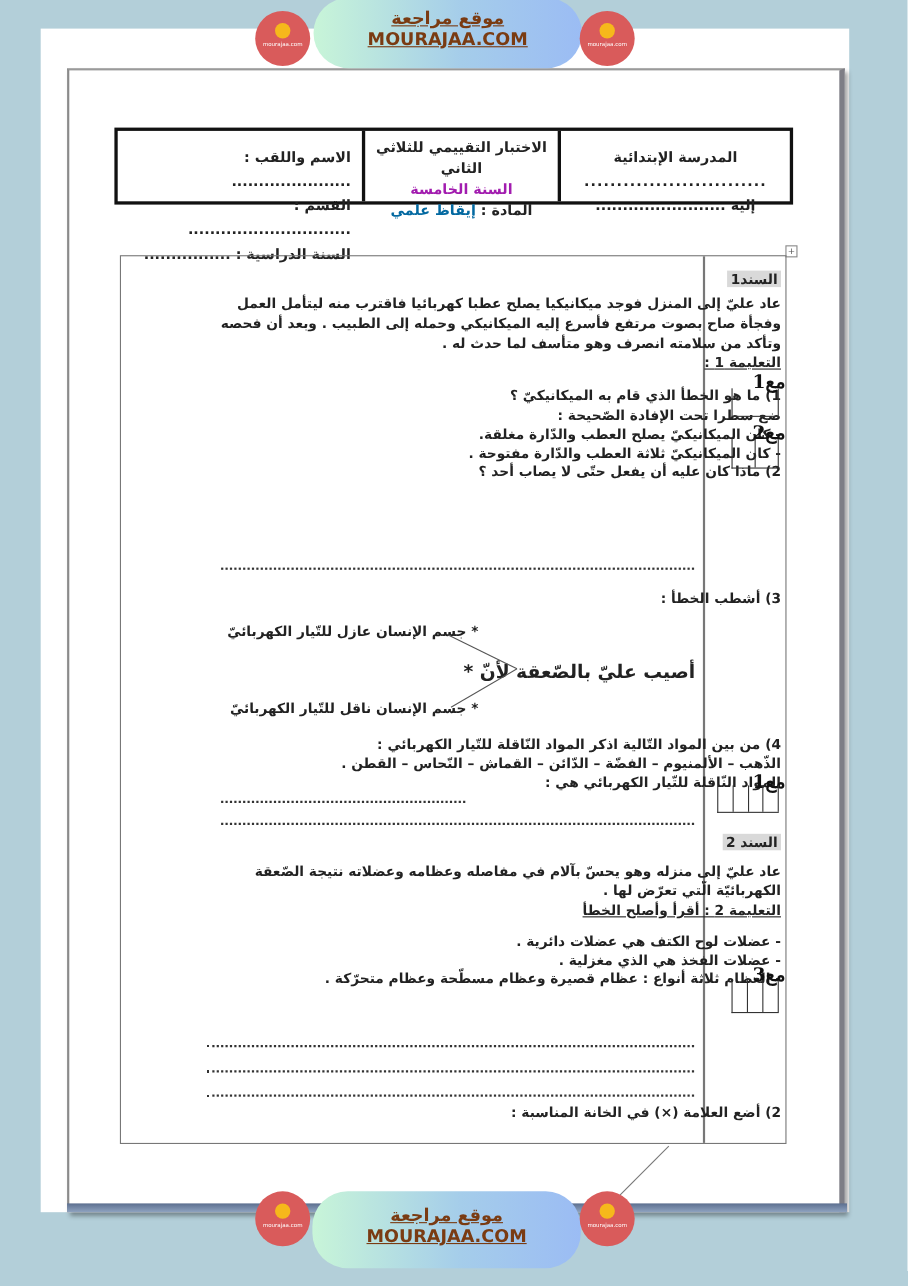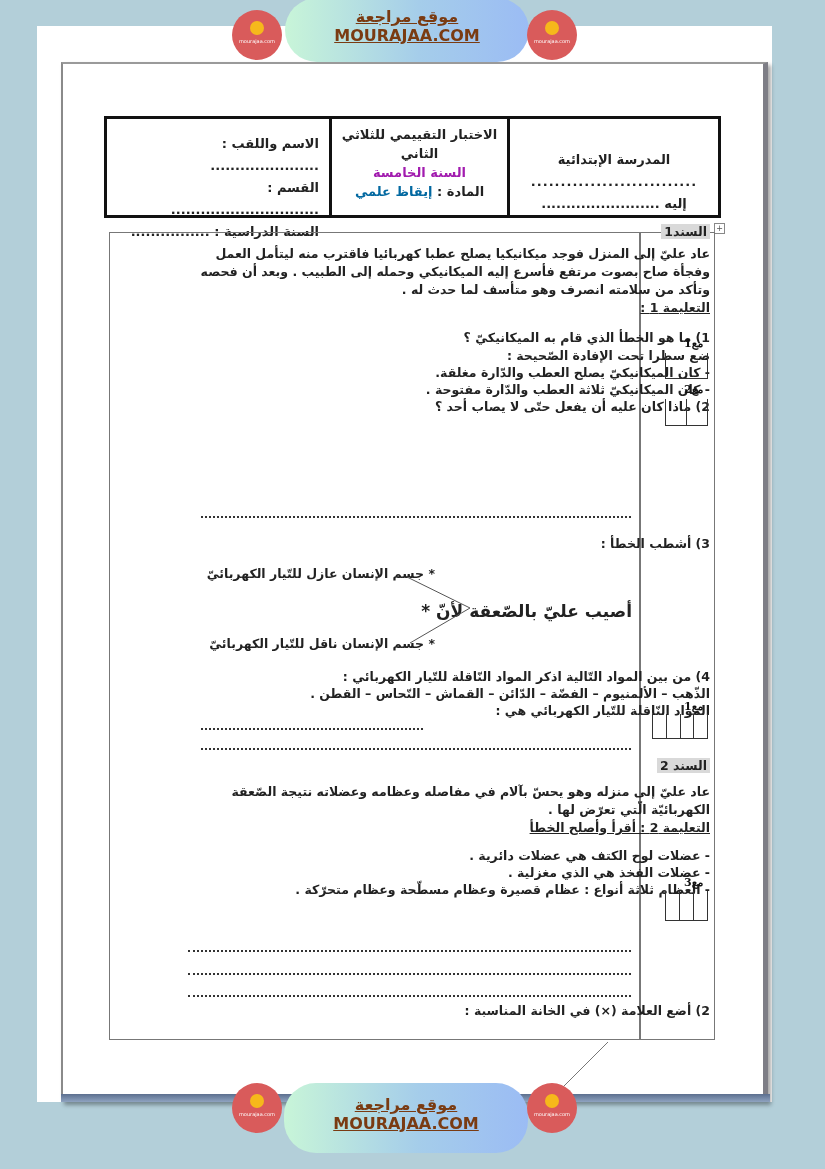--- a/index.html
+++ b/index.html
@@ -18,28 +18,28 @@
     border-left:2px solid #8a8a8a; border-top:2px solid #9a9a9a;
     border-right:5px solid #7e7e86;
     box-shadow: 3px 3px 4px rgba(0,0,0,0.35);
   }
   .page-bottom-bar {
     position:absolute; left:61px; top:1094px; width:709px; height:8px;
     background:linear-gradient(#5c6f8f,#8fa3c0);
   }
   
   .head-table {
-    position:absolute; left:104px; top:116px; width:617px; height:102px;
+    position:absolute; left:104px; top:116px; width:617px; height:70px;
     border:3px solid #111; box-sizing:border-box;
     display:flex; direction:ltr;
   }
   .hcell { box-sizing:border-box; height:100%; direction:rtl; font-weight:bold; color:#222; font-size:13px; }
   .hcell.student { width:225px; border-right:3px solid #111; padding:14px 10px 0 8px; line-height:22px; }
   .hcell.exam { width:178px; border-right:3px solid #111; text-align:center; padding-top:6px; line-height:19px; }
-  .hcell.school { flex:1; text-align:center; padding-top:30px; line-height:22px; }
+  .hcell.school { flex:1; text-align:center; padding-top:14px; line-height:22px; }
   .dots { letter-spacing:1px; color:#222; }
   .red { color:#a21caf; }
   .teal { color:#0369a1; }
 
   
   .body-box {
     position:absolute; left:109px; top:232px; width:606px; height:808px;
     border:1px solid #777; box-sizing:border-box;
   }
   .grade-col {
@@ -48,21 +48,21 @@
   }
   .content { position:absolute; left:88px; right:86px; top:2px; direction:rtl; font-weight:bold; color:#222; font-size:12.5px; }
   .tag {
     display:inline-block; background:#d9d9d9; padding:0 3px; font-size:12.5px;
   }
   .line { white-space:nowrap; overflow:hidden; }
   .u { text-decoration:underline; }
   .dotline {
     position:absolute; height:0; border-bottom:2px dotted #333;
   }
-  .gbox-label { position:absolute; font-size:11px; font-weight:bold; color:#111; font-family:"DejaVu Serif", serif; }
+  .gbox-label { position:absolute; font-size:17px; font-weight:bold; color:#111; font-family:"DejaVu Serif", serif; }
   .gbox { position:absolute; display:flex; border-left:1px solid #333; border-bottom:1px solid #333; box-sizing:border-box; }
   .gbox span { border-right:1px solid #333; box-sizing:border-box; height:100%; }
 
   
   .banner {
     position:absolute; width:244px; height:64px; border-radius:32px;
     background:linear-gradient(90deg,#c8f5d8,#a5cdea 55%,#9bbcf4);
     text-align:center; color:#7a3b12; font-weight:bold;
   }
   .banner .ar { font-size:16px; text-decoration:underline; margin-top:9px; display:block; }
@@ -102,21 +102,21 @@
     <div><span>إليه</span> <span class="dots">........................</span></div>
   </div>
 </div>
 
 <div style="position:absolute;left:714px;top:223px;width:9px;height:9px;border:1px solid #888;font-size:8px;line-height:9px;text-align:center;color:#555;">+</div>
 
 <div class="body-box">
   <div class="grade-col"></div>
 </div>
 
-<div class="content" style="left:196px; right:115px; top:224px;">
+<div class="content" style="left:196px; right:115px; top:246px;">
   <div style="margin-bottom:6px;"><span class="tag">السند1</span></div>
   <div class="line" style="line-height:18px;">عاد عليّ إلى المنزل فوجد ميكانيكيا يصلح عطبا كهربائيا فاقترب منه ليتأمل العمل</div>
   <div class="line" style="line-height:18px;">وفجأة صاح بصوت مرتفع فأسرع إليه الميكانيكي وحمله إلى الطبيب . وبعد أن فحصه</div>
   <div class="line" style="line-height:18px;">وتأكد من سلامته انصرف وهو متأسف لما حدث له .</div>
   <div class="u" style="line-height:18px;">التعليمة 1 :</div>
 
   <div style="margin-top:12px; line-height:18px;">1) ما هو الخطأ الذي قام به الميكانيكيّ ؟</div>
   <div style="line-height:17px;">ضع سطرا تحت الإفادة الصّحيحة :</div>
   <div style="line-height:17px;">- كان الميكانيكيّ يصلح العطب والدّارة مغلقة.</div>
   <div style="line-height:17px;">- كان الميكانيكيّ ثلاثة العطب والدّارة مفتوحة .</div>

